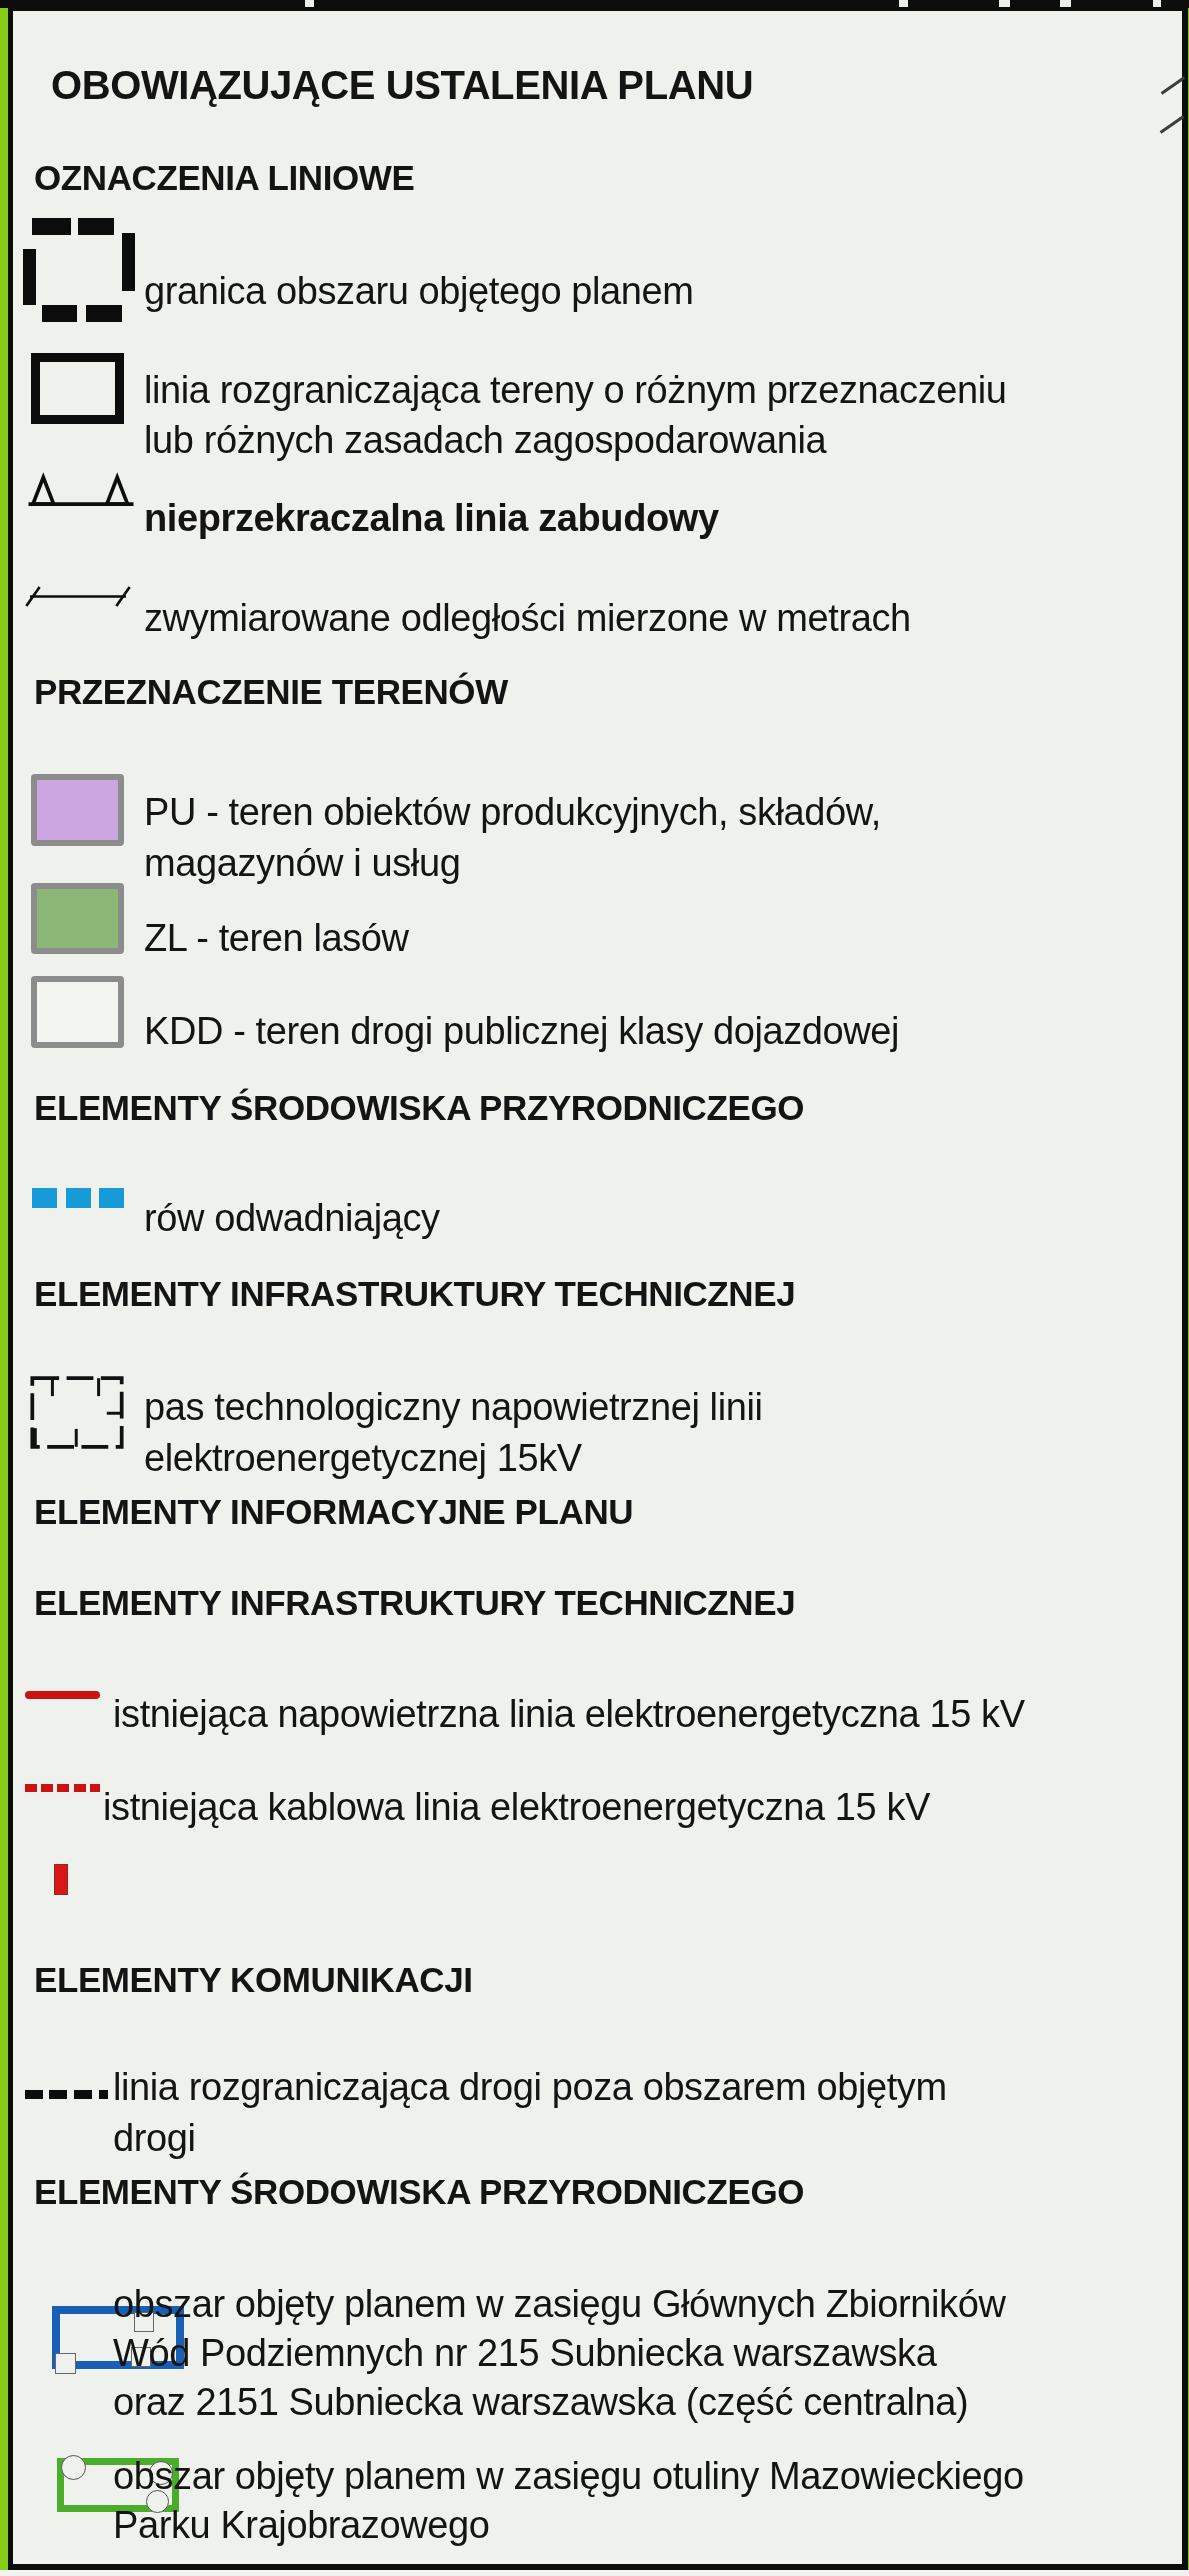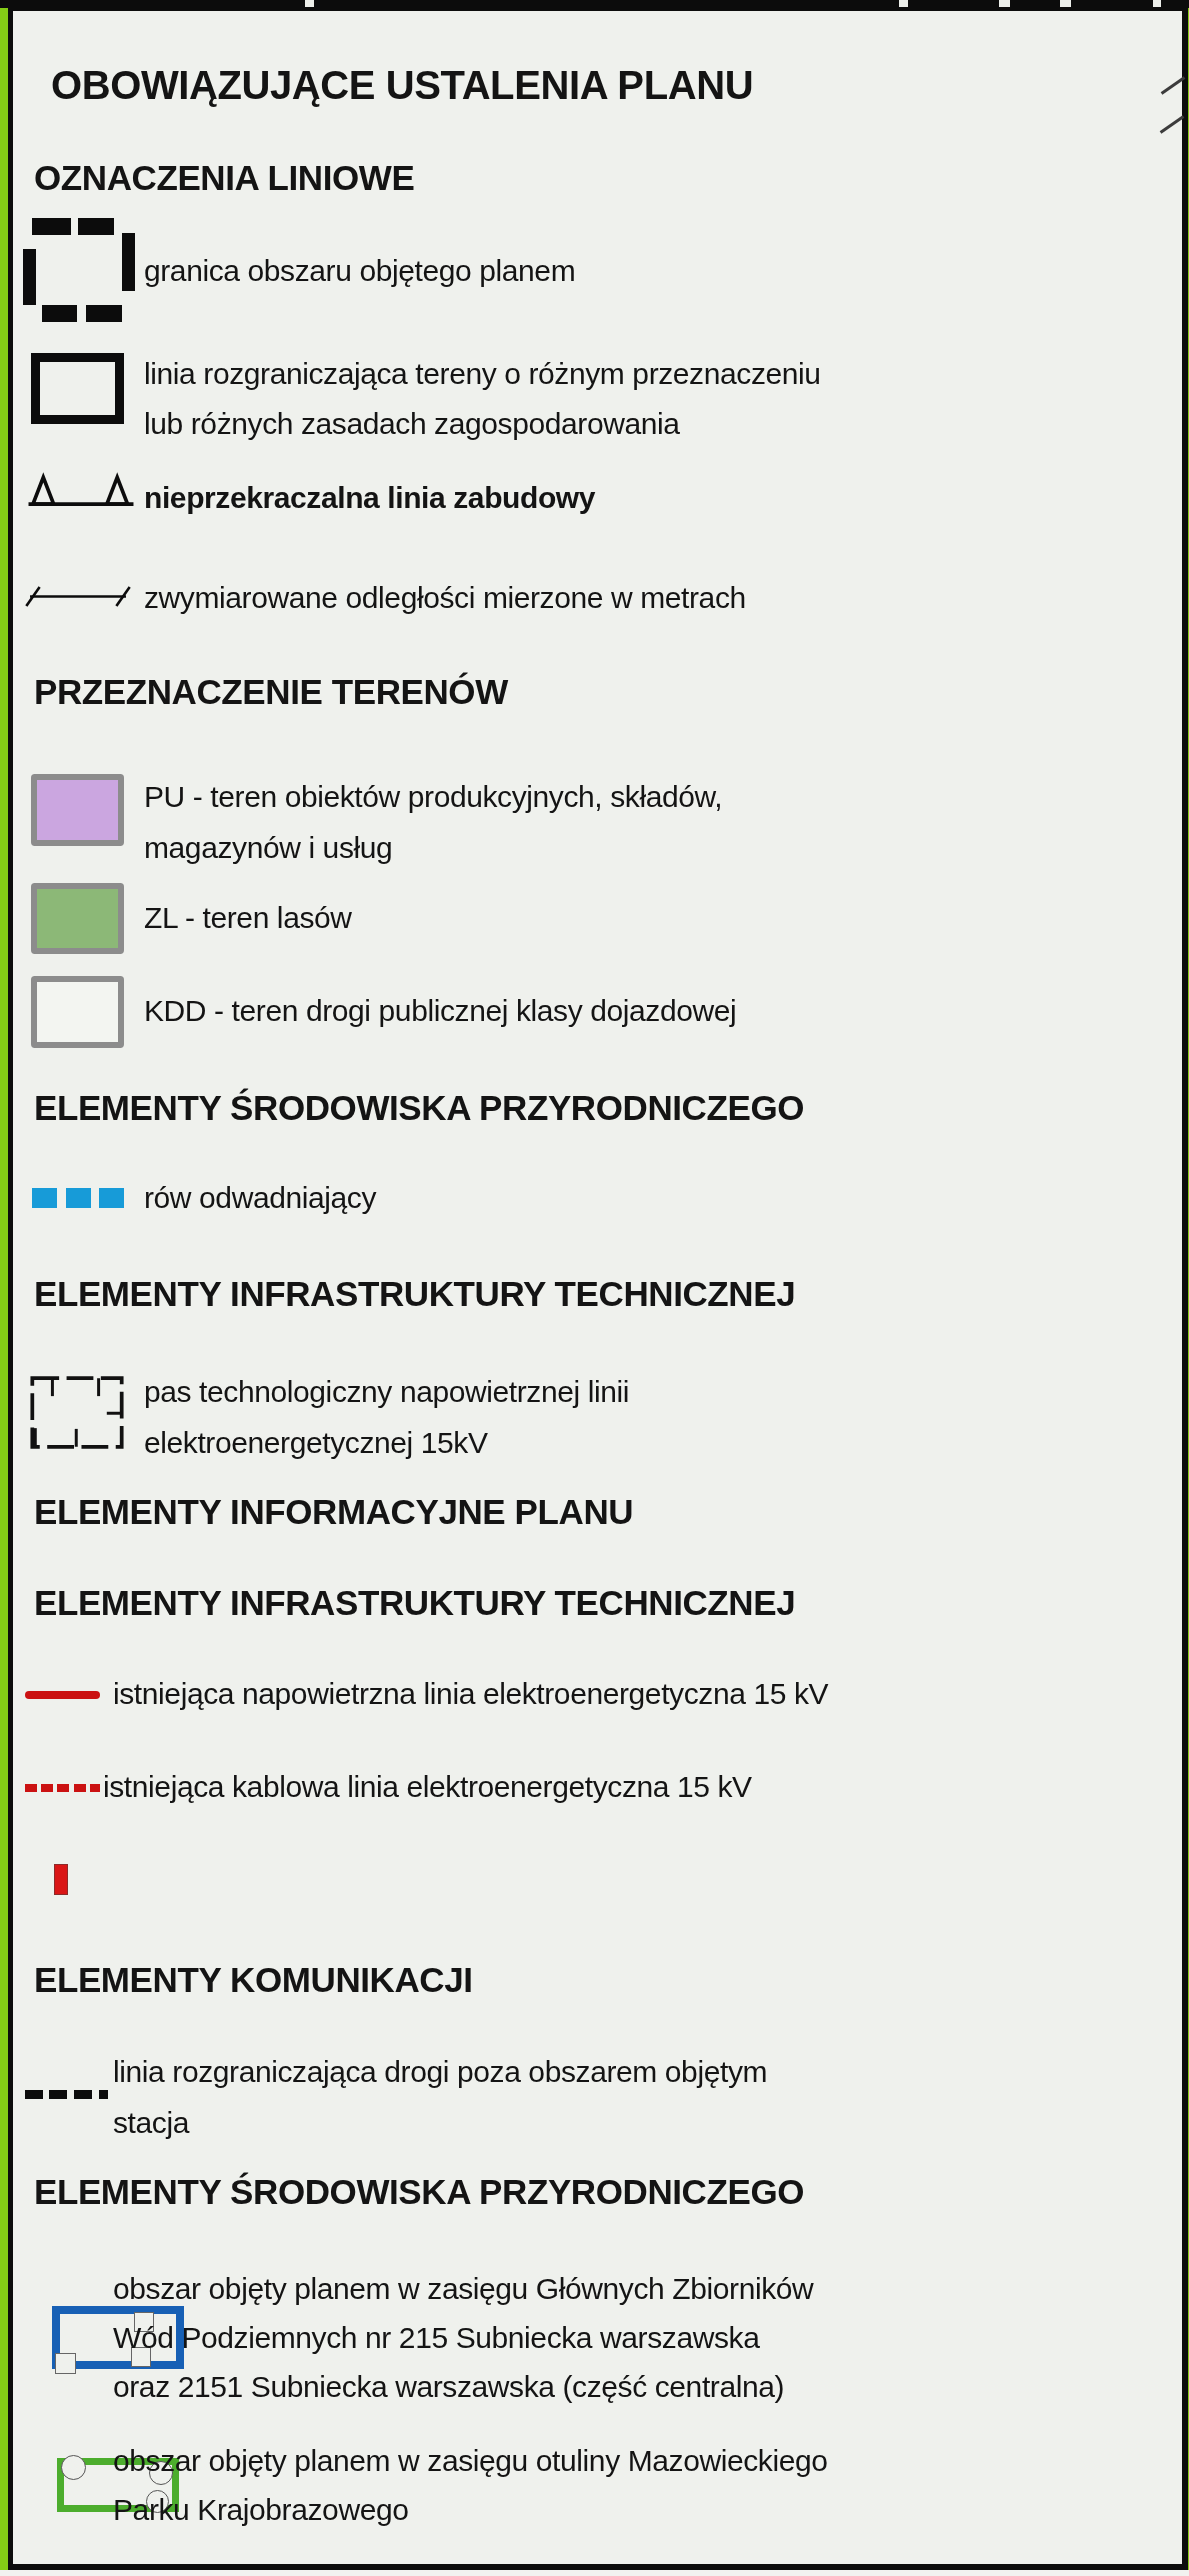--- a/index.html
+++ b/index.html
@@ -10,21 +10,21 @@
   .topgap{position:absolute;top:0;height:7.5px;background:#eceeea;}
   
   .box{position:absolute;left:7.5px;top:6.7px;width:1180px;height:2563px;
        background:#eff1ed;border-style:solid;border-color:#0c0c0c;
        border-width:4.5px 6px 6.7px 5.2px;box-sizing:border-box;}
   .belowstrip{position:absolute;left:0;top:2570px;width:1189px;height:6px;background:#f2f2f0;}
   .rtick{position:absolute;width:28px;height:3px;background:#3c3c3c;transform:rotate(-35deg);}
   
   .hdr{position:absolute;font-weight:700;font-size:35px;line-height:1.05;letter-spacing:-0.4px;white-space:nowrap;}
   .title{font-size:40px;}
-  .txt{position:absolute;font-size:30px;letter-spacing:-0.4px;white-space:nowrap;}
+  .txt{position:absolute;font-size:38px;letter-spacing:-0.4px;white-space:nowrap;margin-top:16px;}
   .txt .ln{line-height:50px;}
   .ln66{line-height:49px !important;}
   
   .d{position:absolute;background:#0c0c0c;}
   .rect-outline{position:absolute;border:9px solid #0c0c0c;box-sizing:border-box;background:transparent;}
   .swatch{position:absolute;border:6px solid #8c8c8c;border-radius:3.7px;box-sizing:border-box;}
   .bluedash{position:absolute;background:#179bd8;}
   .reddash{position:absolute;background:#cb1212;}
   .blkdash{position:absolute;background:#0c0c0c;}
   .redline{position:absolute;background:#cb1212;border-radius:4.5px;}
@@ -144,21 +144,21 @@
   <div class="hdr" style="left:34px;top:1962px;">ELEMENTY KOMUNIKACJI</div>
 
   <div>
     <div class="blkdash" style="left:25px;top:2090px;width:18px;height:9px;"></div>
     <div class="blkdash" style="left:49px;top:2090px;width:18px;height:9px;"></div>
     <div class="blkdash" style="left:74px;top:2090px;width:18px;height:9px;"></div>
     <div class="blkdash" style="left:99px;top:2090px;width:9px;height:9px;"></div>
   </div>
   <div class="txt" style="left:113px;top:2046px;">
     <div class="ln" style="line-height:51px;">linia rozgraniczająca drogi poza obszarem objętym</div>
-    <div class="ln" style="line-height:51px;">stacja</div>
+    <div class="ln" style="line-height:51px;">drogi</div>
   </div>
 
   <div class="hdr" style="left:34px;top:2174px;">ELEMENTY ŚRODOWISKA PRZYRODNICZEGO</div>
 
   <div>
     <div class="bigblue" style="left:52px;top:2306px;width:132px;height:63px;"></div>
     <div class="patch" style="left:134px;top:2312px;width:20px;height:20px;"></div>
     <div class="patch" style="left:131px;top:2347px;width:20px;height:20px;"></div>
     <div class="patch" style="left:55px;top:2353px;width:21px;height:21px;"></div>
   </div>

